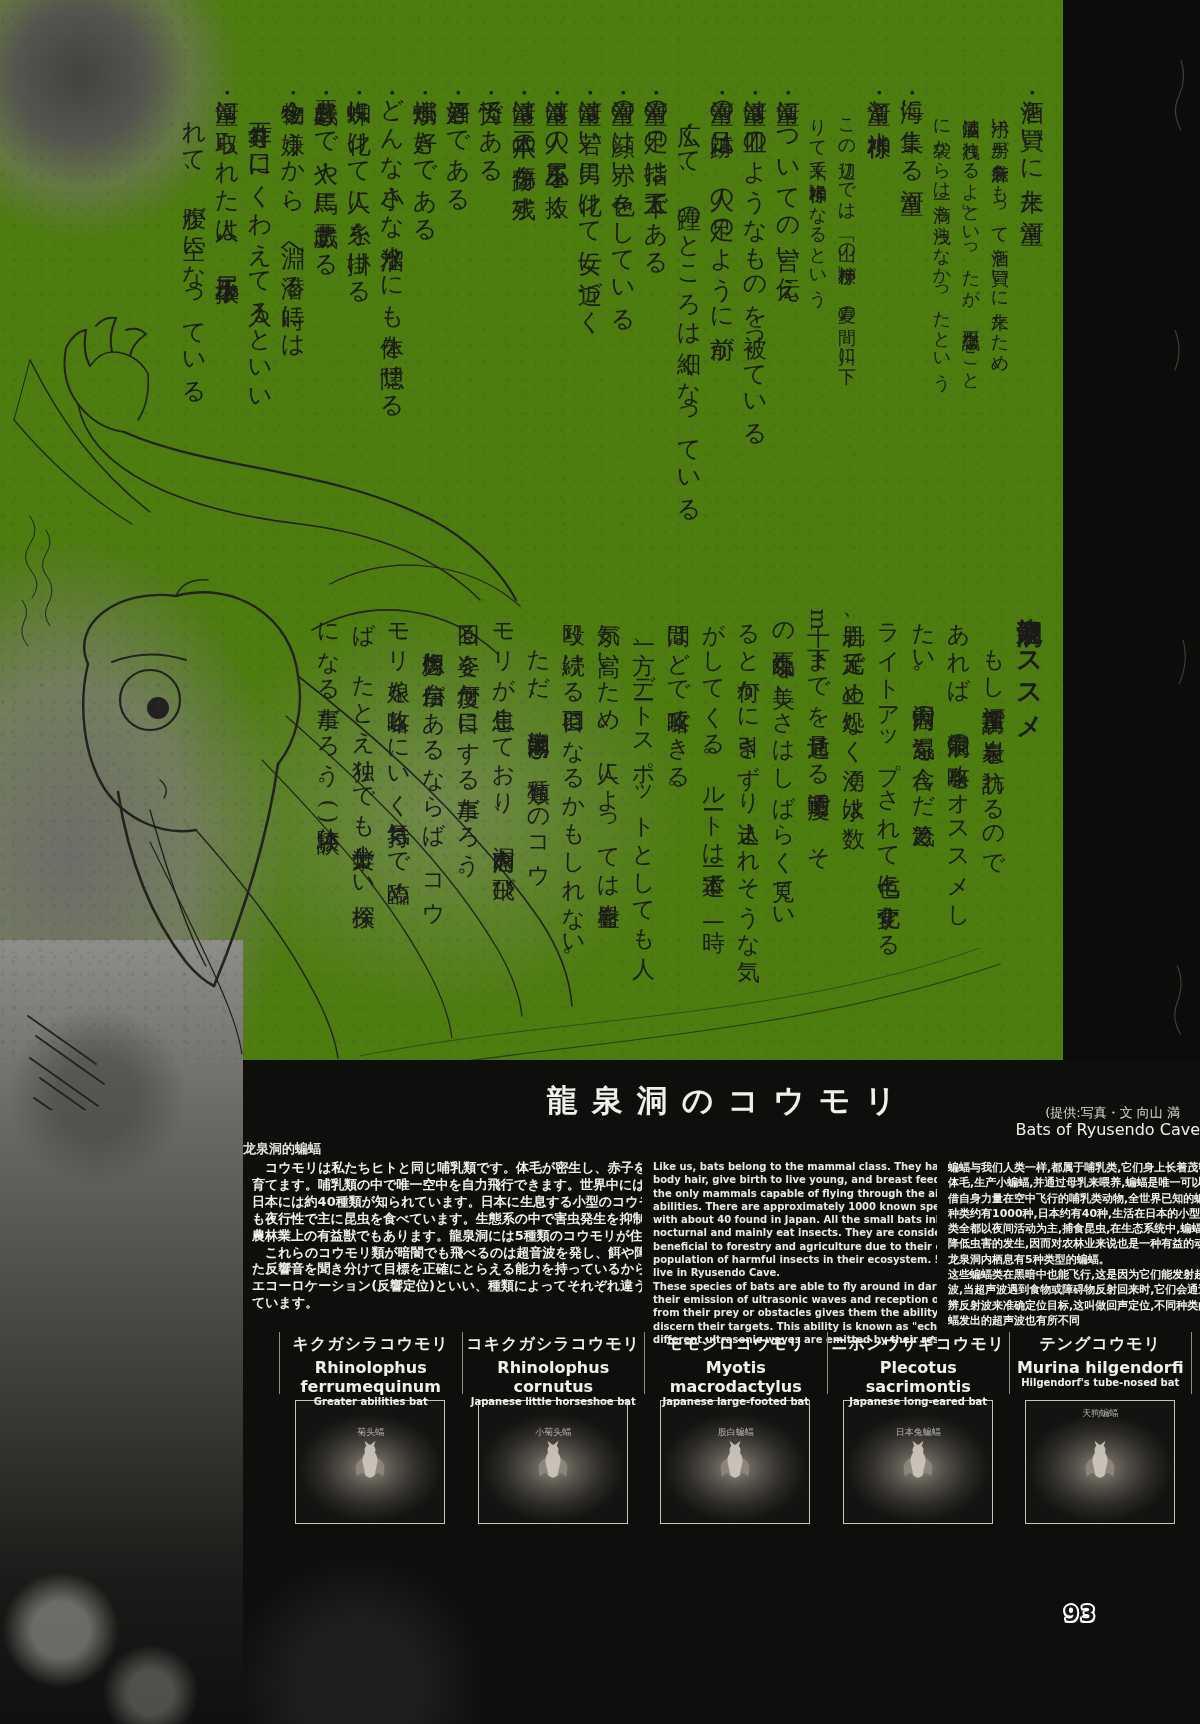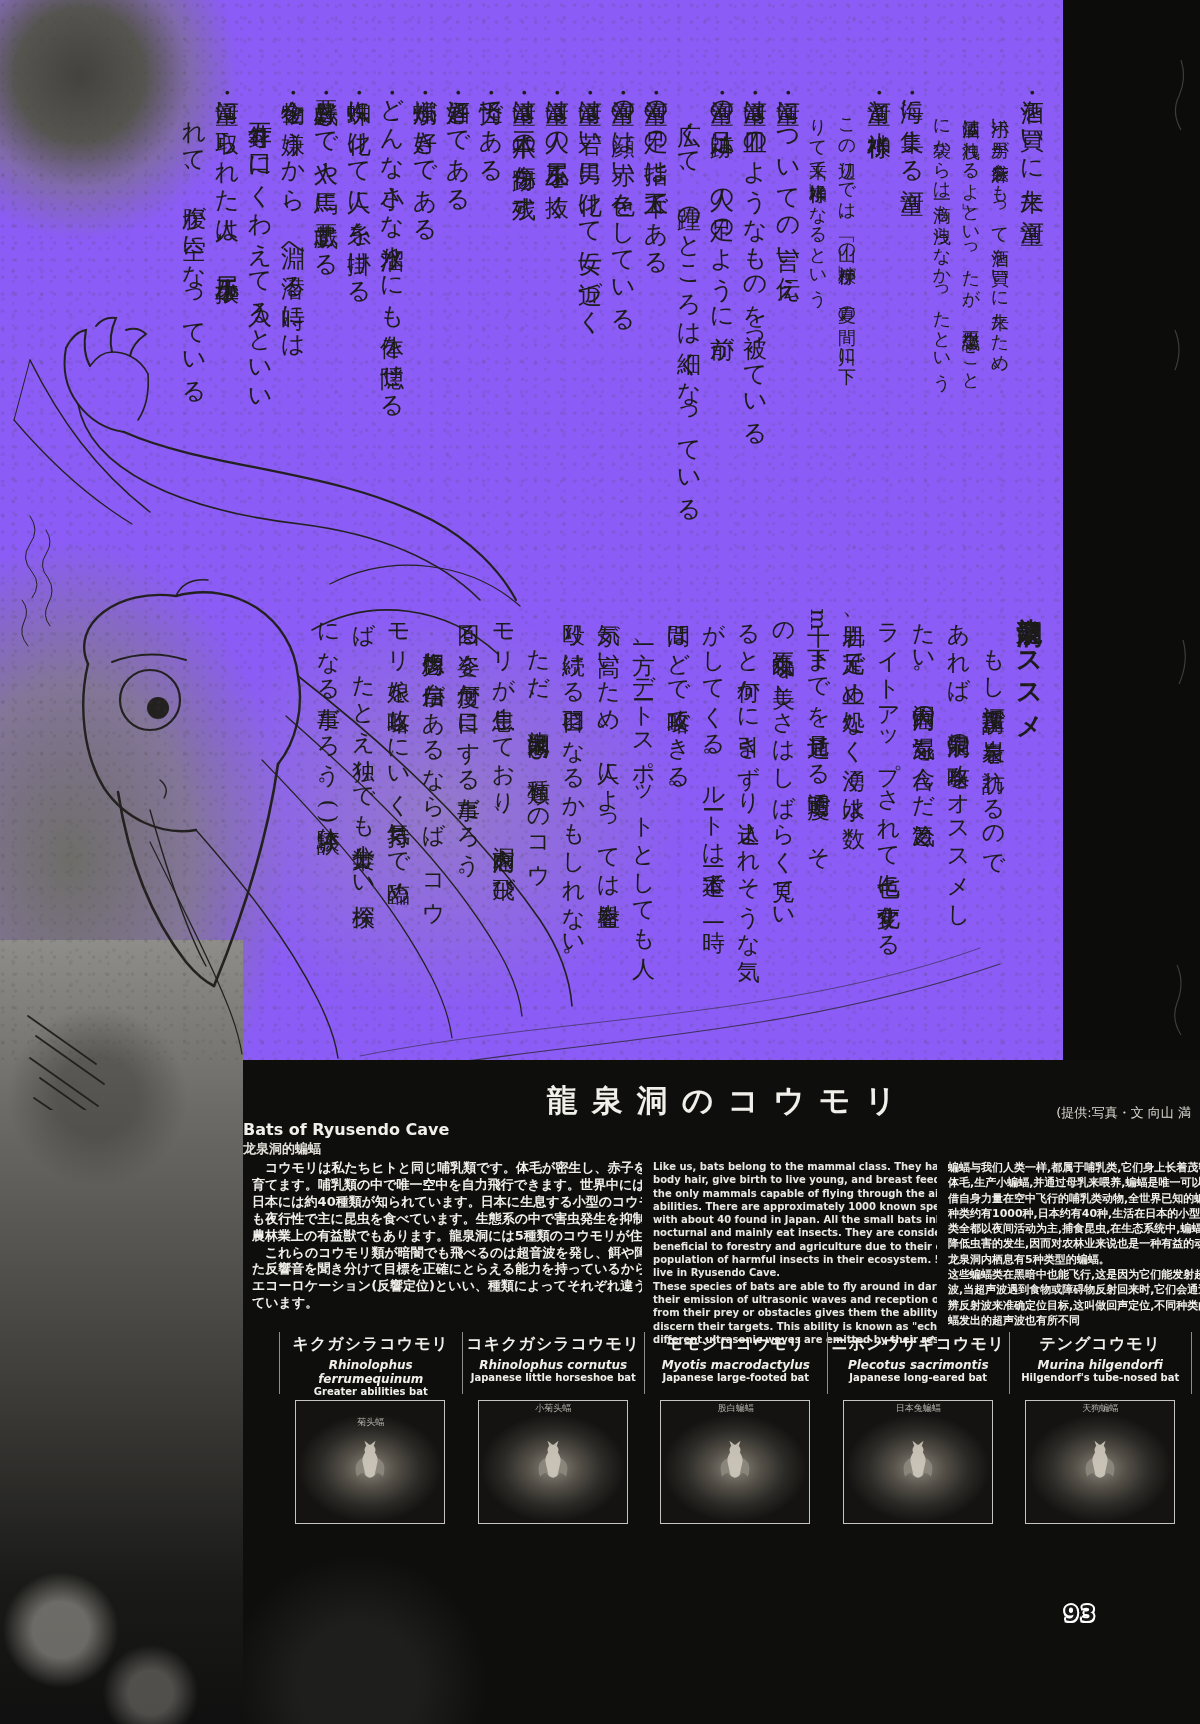--- a/index.html
+++ b/index.html
@@ -1,17 +1,17 @@
 <!DOCTYPE html>
 <html><head>
 <meta charset="utf-8">
 <style>
   html,body{margin:0;padding:0;background:#555;}
   .page{position:relative;width:1200px;height:1724px;overflow:hidden;
-        background:#8b5cf6;font-family:"DejaVu Serif",serif;}
+        background:#4d7c0f;font-family:"DejaVu Serif",serif;}
   
   .speckle{position:absolute;left:0;top:0;right:137px;height:1060px;z-index:3;pointer-events:none;
     background-image:
       radial-gradient(circle at 20% 30%, rgba(70,70,66,.16) 0 1.2px, transparent 2.2px),
       radial-gradient(circle at 70% 60%, rgba(70,70,66,.12) 0 1px, transparent 2px),
       radial-gradient(circle at 45% 80%, rgba(70,70,66,.10) 0 1.5px, transparent 2.5px),
       radial-gradient(circle at 8% 65%, rgba(70,70,66,.12) 0 1.2px, transparent 2.4px);
     background-size:13px 17px,19px 11px,29px 23px,37px 31px;}
   .blob-tl{position:absolute;left:-80px;top:-90px;width:320px;height:330px;z-index:0;
     background:radial-gradient(closest-side,#43423f 0%,#55544f 40%,rgba(120,118,112,.55) 68%,transparent 100%);}
@@ -40,37 +40,37 @@
 
   .artlayer{position:absolute;z-index:1;}
 
   
   .panel{position:absolute;left:243px;top:1060px;width:957px;height:664px;z-index:2;color:#f1efe9;
     font-family:"DejaVu Sans",sans-serif;
     background-image:radial-gradient(circle at 12% 94%, rgba(72,72,68,.28) 0 60px, transparent 130px),
                      linear-gradient(#0e0e0d,#0e0e0d);}
   .panel-title-jp{position:absolute;top:20px;left:0;width:100%;text-align:center;
     font-size:31px;font-weight:bold;letter-spacing:14px;text-indent:14px;}
-  .panel-title-en{position:absolute;top:60px;left:0;width:100%;text-align:left;
-    font-size:16px;font-weight:bold;}
+  .panel-title-en{position:absolute;top:60px;left:0;width:100%;text-align:right;
+    font-size:16px;font-weight:normal;}
   .panel-title-zh{position:absolute;top:80px;left:0;width:100%;
     font-size:13px;font-weight:bold;color:#e4e1da;}
-  .credit{position:absolute;top:44px;right:9px;font-size:13px;color:#dcd9d1;white-space:nowrap;}
+  .credit{position:absolute;top:44px;right:20px;font-size:13px;color:#dcd9d1;white-space:nowrap;}
   .cols{position:absolute;top:100px;left:9px;right:0;display:flex;}
   .col{overflow:hidden;}
   .col .tline{white-space:nowrap;}
   .col.jp{width:390px;font-size:13px;font-weight:bold;line-height:16.9px;}
   .col.en{width:284px;margin-left:11px;font-size:10px;font-weight:bold;line-height:13.3px;color:#e9e7e1;}
   .col.zh{width:252px;margin-left:11px;font-size:11px;font-weight:bold;line-height:15.3px;}
   .species-row{position:absolute;left:36px;top:272px;width:914px;display:flex;}
   .species{width:182.5px;box-sizing:border-box;text-align:center;}
   .sp-head{border-left:1px solid #8f8e88;height:60px;padding-top:2px;}
   .species:last-child .sp-head{border-right:1px solid #8f8e88;}
   .sp-jp{font-size:16px;font-weight:bold;letter-spacing:1px;white-space:nowrap;}
-  .sp-sci{font-size:12px;font-style:italic;font-weight:bold;margin-top:3px;}
+  .sp-sci{font-size:16px;font-weight:bold;margin-top:3px;}
   .sp-en{font-size:10px;font-weight:bold;}
   .sp-zh{font-size:9px;color:#b5b3ac;margin-top:19px;}
   .photo{width:150px;height:124px;margin:6px auto 0;border:1px solid #c6c4be;box-sizing:border-box;
     display:flex;align-items:center;justify-content:center;
     background:radial-gradient(ellipse 72px 54px at 50% 55%, #8b867c 0%, #565149 35%, #2b2a27 70%, #141311 100%);}
   .bat-glyph{width:56px;height:46px;opacity:.92;}
 
   .pageno{position:absolute;left:1064px;top:1602px;z-index:4;font-family:"DejaVu Sans",sans-serif;
     font-weight:bold;font-size:21px;letter-spacing:2px;color:#161616;
     text-shadow:-2px 0 0 #fff,2px 0 0 #fff,0 -2px 0 #fff,0 2px 0 #fff,

